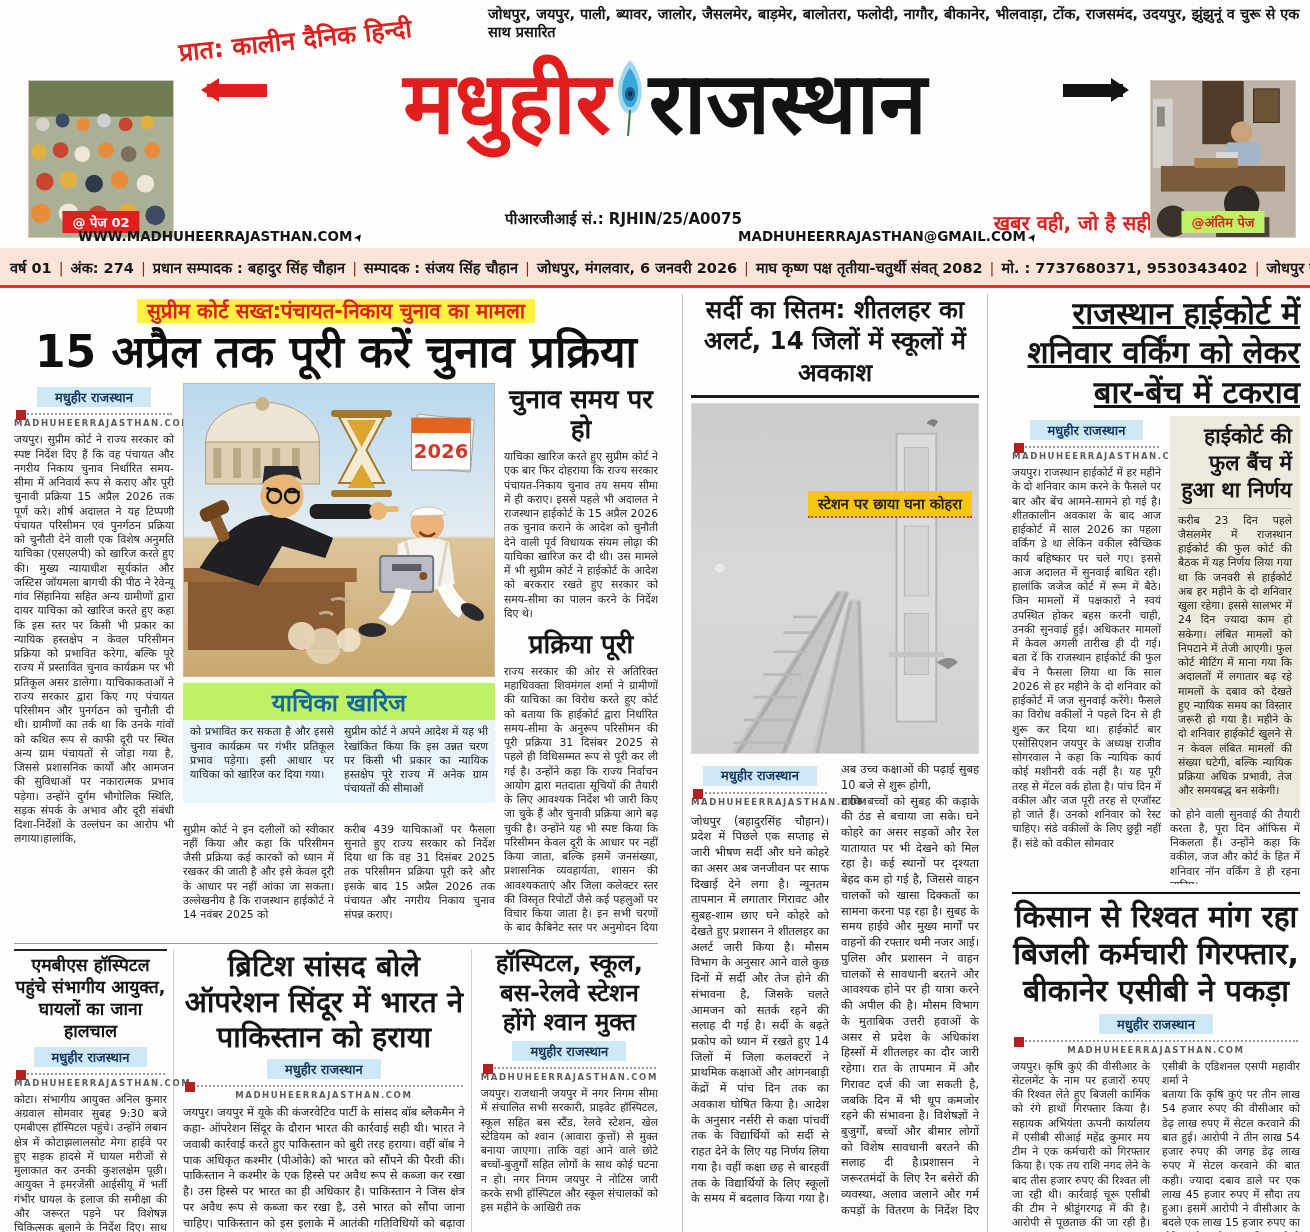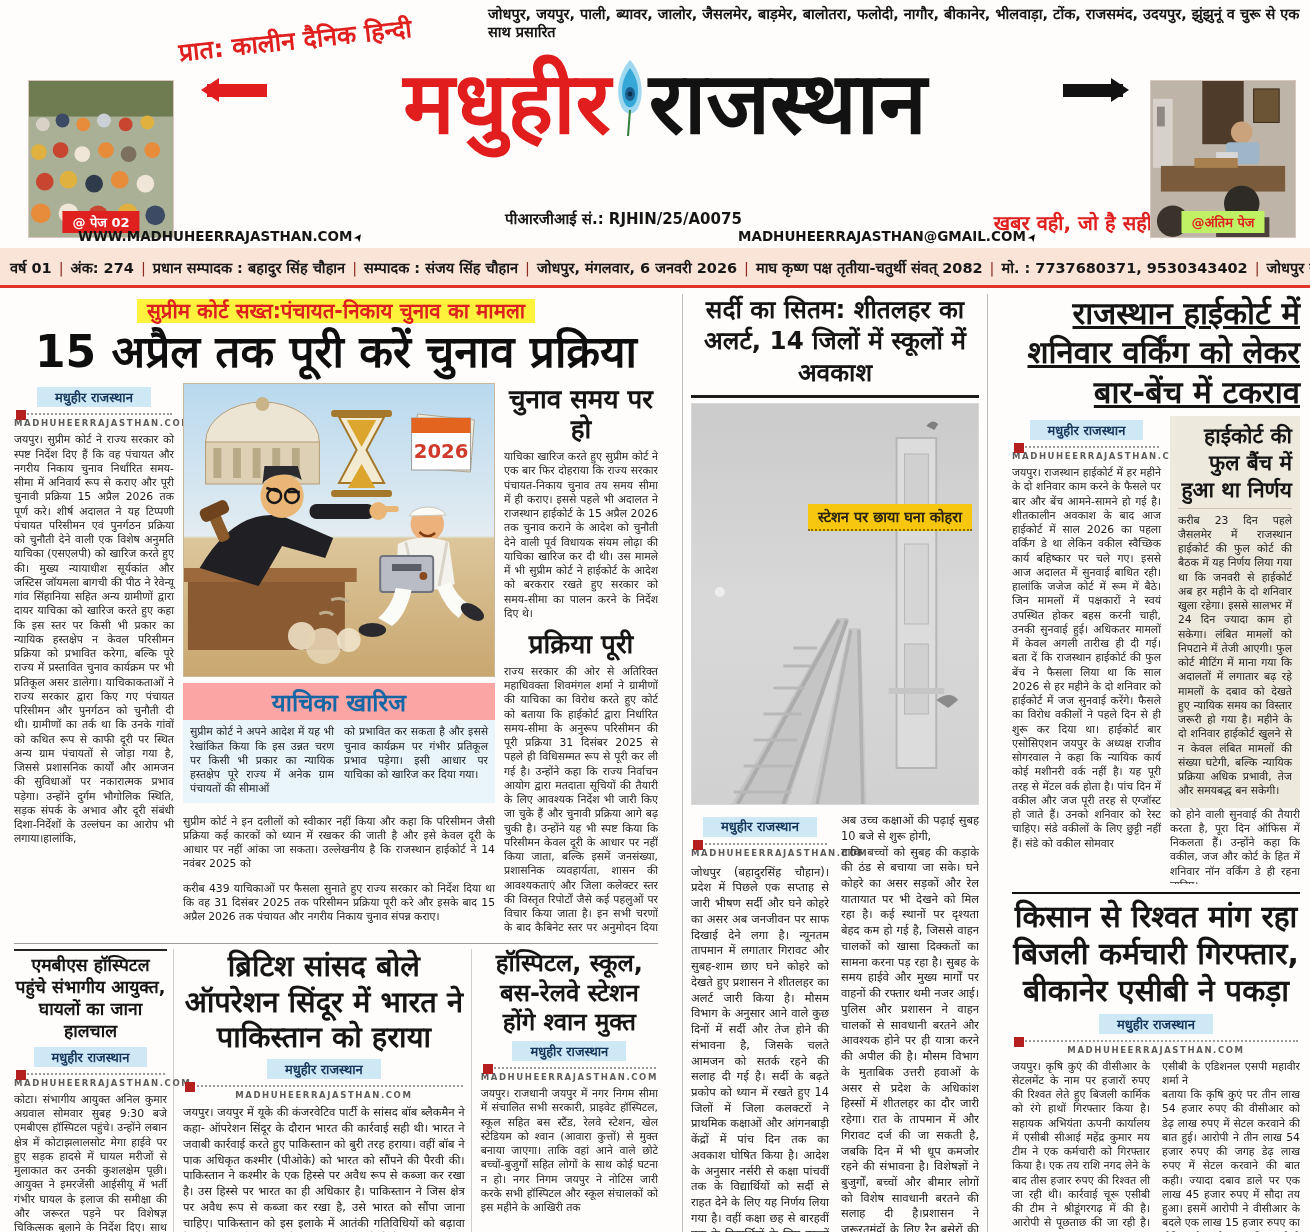--- a/index.html
+++ b/index.html
@@ -62,38 +62,38 @@
   .kicker { text-align:center; margin:2px 0 3px; }
   .kicker span { background:#fff23c; color:#dc1f1f; font-weight:800; font-size:20.5px; padding:0 10px; }
   .lead-headline { font-size:44px; font-weight:800; text-align:center; line-height:1.12; color:#0e0e0e; margin-bottom:7px; }
   .lead-row { display:flex; gap:9px; height:552px; overflow:hidden; }
   .lead-c1 { width:160px; }
   .lead-c2 { width:312px; }
   .lead-c3 { flex:1; }
   .cartoon { height:294px; border:1px solid #cbb89a; overflow:hidden; }
   .cartoon svg { display:block; width:100%; height:100%; }
   .bluebox { background:#e9f4fb; margin-top:6px; padding-bottom:6px; }
-  .bluebox-title { background:#fca5a5; color:#1566a5; text-align:center; font-size:24px; font-weight:800; padding:2px 0; margin-bottom:5px; }
+  .bluebox-title { background:#bef264; color:#1566a5; text-align:center; font-size:24px; font-weight:800; padding:2px 0; margin-bottom:5px; }
   .bluebox-cols, .lead-sub2 { display:flex; gap:10px; padding:0 7px; }
   .bluebox-cols > div, .lead-sub2 > div { flex:1; }
-  .lead-sub2 { margin-top:12px; padding:0;flex-direction:column; }
+  .lead-sub2 { margin-top:20px; padding:0; }
   .subhead { font-size:26px; font-weight:800; text-align:center; line-height:1.15; margin:2px 0 5px; }
   .subhead.second { margin-top:9px; }
 
   .rowA2 { display:flex; gap:9px; border-top:1px solid #9a9a9a; margin-top:8px; padding-top:5px; height:290px; overflow:hidden; }
   .mbs { width:160px; border-right:1px solid #cfcfcf; padding-right:6px; }
   .british { width:312px; border-right:1px solid #cfcfcf; padding-right:6px; }
   .dogs { flex:1; }
   .mbs-headline { font-size:17.5px; font-weight:800; text-align:center; line-height:1.25; border-top:2px solid #222; padding-top:4px; }
   .british-headline { font-size:29px; font-weight:800; text-align:center; line-height:1.22; }
   .dogs-headline { font-size:24px; font-weight:800; text-align:center; line-height:1.22; }
 
   
   .w-headline { font-size:24.5px; font-weight:800; text-align:center; line-height:1.28; border-bottom:3px solid #1c1c1c; padding-bottom:7px; }
-  .w-photo { position:relative; height:402px; margin-top:5px; border:1px solid #d8d8d8; overflow:hidden; }
+  .w-photo { position:relative; height:351px; margin-top:5px; border:1px solid #d8d8d8; overflow:hidden; }
   .w-photo svg { display:block; width:100%; height:100%; }
   .w-caption { position:absolute; right:6px; top:25%; background:#f6c70e; color:#2a2310; font-weight:800; font-size:14.5px; padding:2px 10px 3px; border-bottom:2px dotted #8a6d00; }
   .w-body { margin-top:8px; column-count:2; column-gap:12px; height:462px; overflow:hidden; }
   .w-body .byline { break-inside:avoid; }
 
   
   .hc-headline { font-size:31px; font-weight:800; text-align:right; line-height:1.27;text-decoration:underline; }
   .hc-row { display:flex; gap:9px; margin-top:4px; height:468px; overflow:hidden; }
   .hc-left { width:149px; }
   .hc-right { flex:1; }
@@ -277,22 +277,22 @@
               <circle cx="120" cy="252" r="14" fill="#ecdfc4" opacity="0.9"></circle>
               <circle cx="142" cy="262" r="18" fill="#e4d4b4" opacity="0.9"></circle>
               <circle cx="168" cy="256" r="12" fill="#efe3cb" opacity="0.9"></circle>
               <path d="M150 216 q10 -4 18 2 M138 230 q8 -4 14 1" stroke="#bfae8d" stroke-width="3" fill="none"></path>
             </svg>
           </div>
 
           <div class="bluebox">
             <div class="bluebox-title">याचिका खारिज</div>
             <div class="bluebox-cols">
+              <div class="bt">को प्रभावित कर सकता है और इससे चुनाव कार्यक्रम पर गंभीर प्रतिकूल प्रभाव पड़ेगा। इसी आधार पर याचिका को खारिज कर दिया गया।</div>
               <div class="bt">सुप्रीम कोर्ट ने अपने आदेश में यह भी रेखांकित किया कि इस उन्नत चरण पर किसी भी प्रकार का न्यायिक हस्तक्षेप पूरे राज्य में अनेक ग्राम पंचायतों की सीमाओं</div>
-              <div class="bt">को प्रभावित कर सकता है और इससे चुनाव कार्यक्रम पर गंभीर प्रतिकूल प्रभाव पड़ेगा। इसी आधार पर याचिका को खारिज कर दिया गया।</div>
             </div>
           </div>
 
           <div class="lead-sub2">
             <div class="bt">सुप्रीम कोर्ट ने इन दलीलों को स्वीकार नहीं किया और कहा कि परिसीमन जैसी प्रक्रिया कई कारकों को ध्यान में रखकर की जाती है और इसे केवल दूरी के आधार पर नहीं आंका जा सकता। उल्लेखनीय है कि राजस्थान हाईकोर्ट ने 14 नवंबर 2025 को</div>
             <div class="bt">करीब 439 याचिकाओं पर फैसला सुनाते हुए राज्य सरकार को निर्देश दिया था कि वह 31 दिसंबर 2025 तक परिसीमन प्रक्रिया पूरी करे और इसके बाद 15 अप्रैल 2026 तक पंचायत और नगरीय निकाय चुनाव संपन्न कराए।</div>
           </div>
         </div>
 
         <div class="lead-c3">

